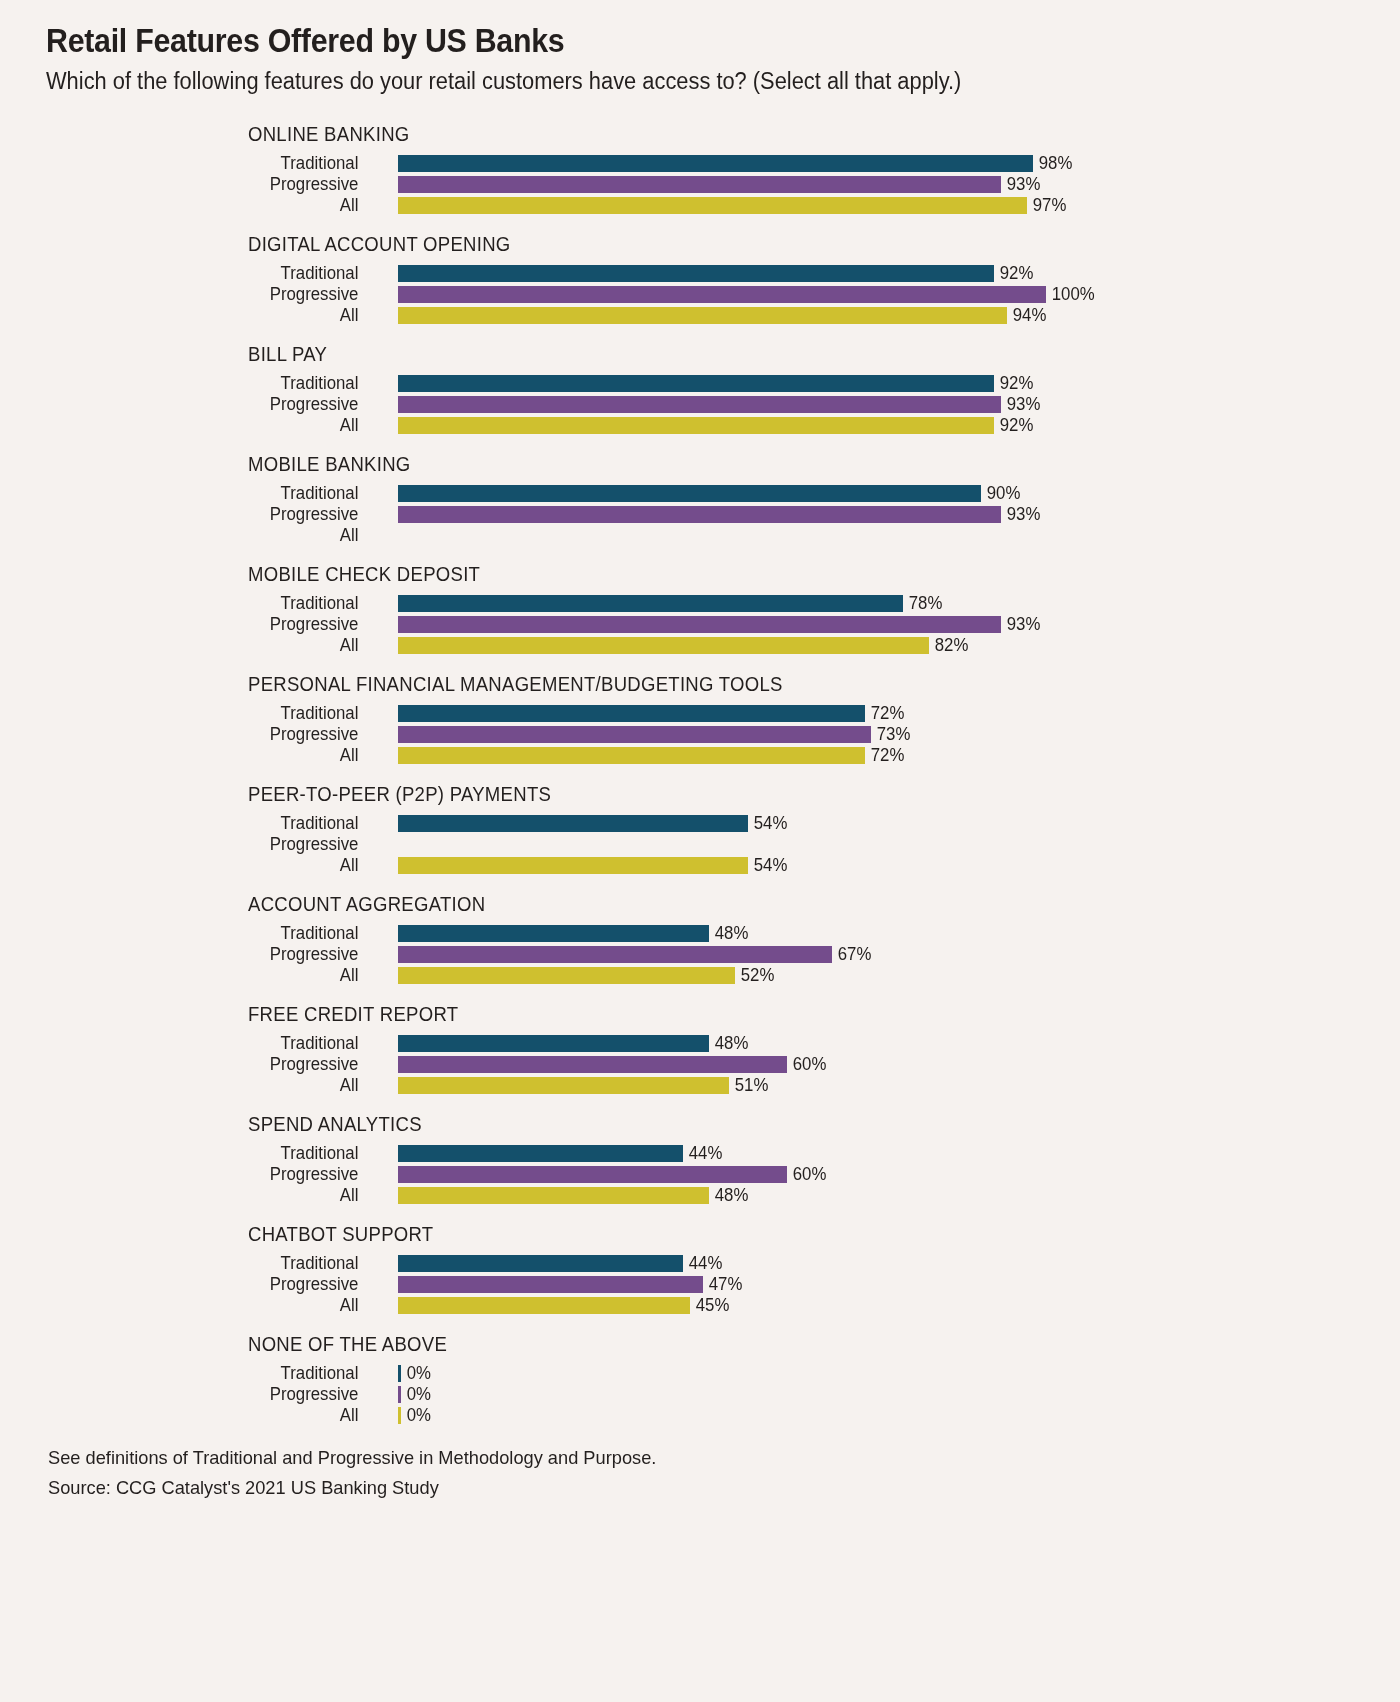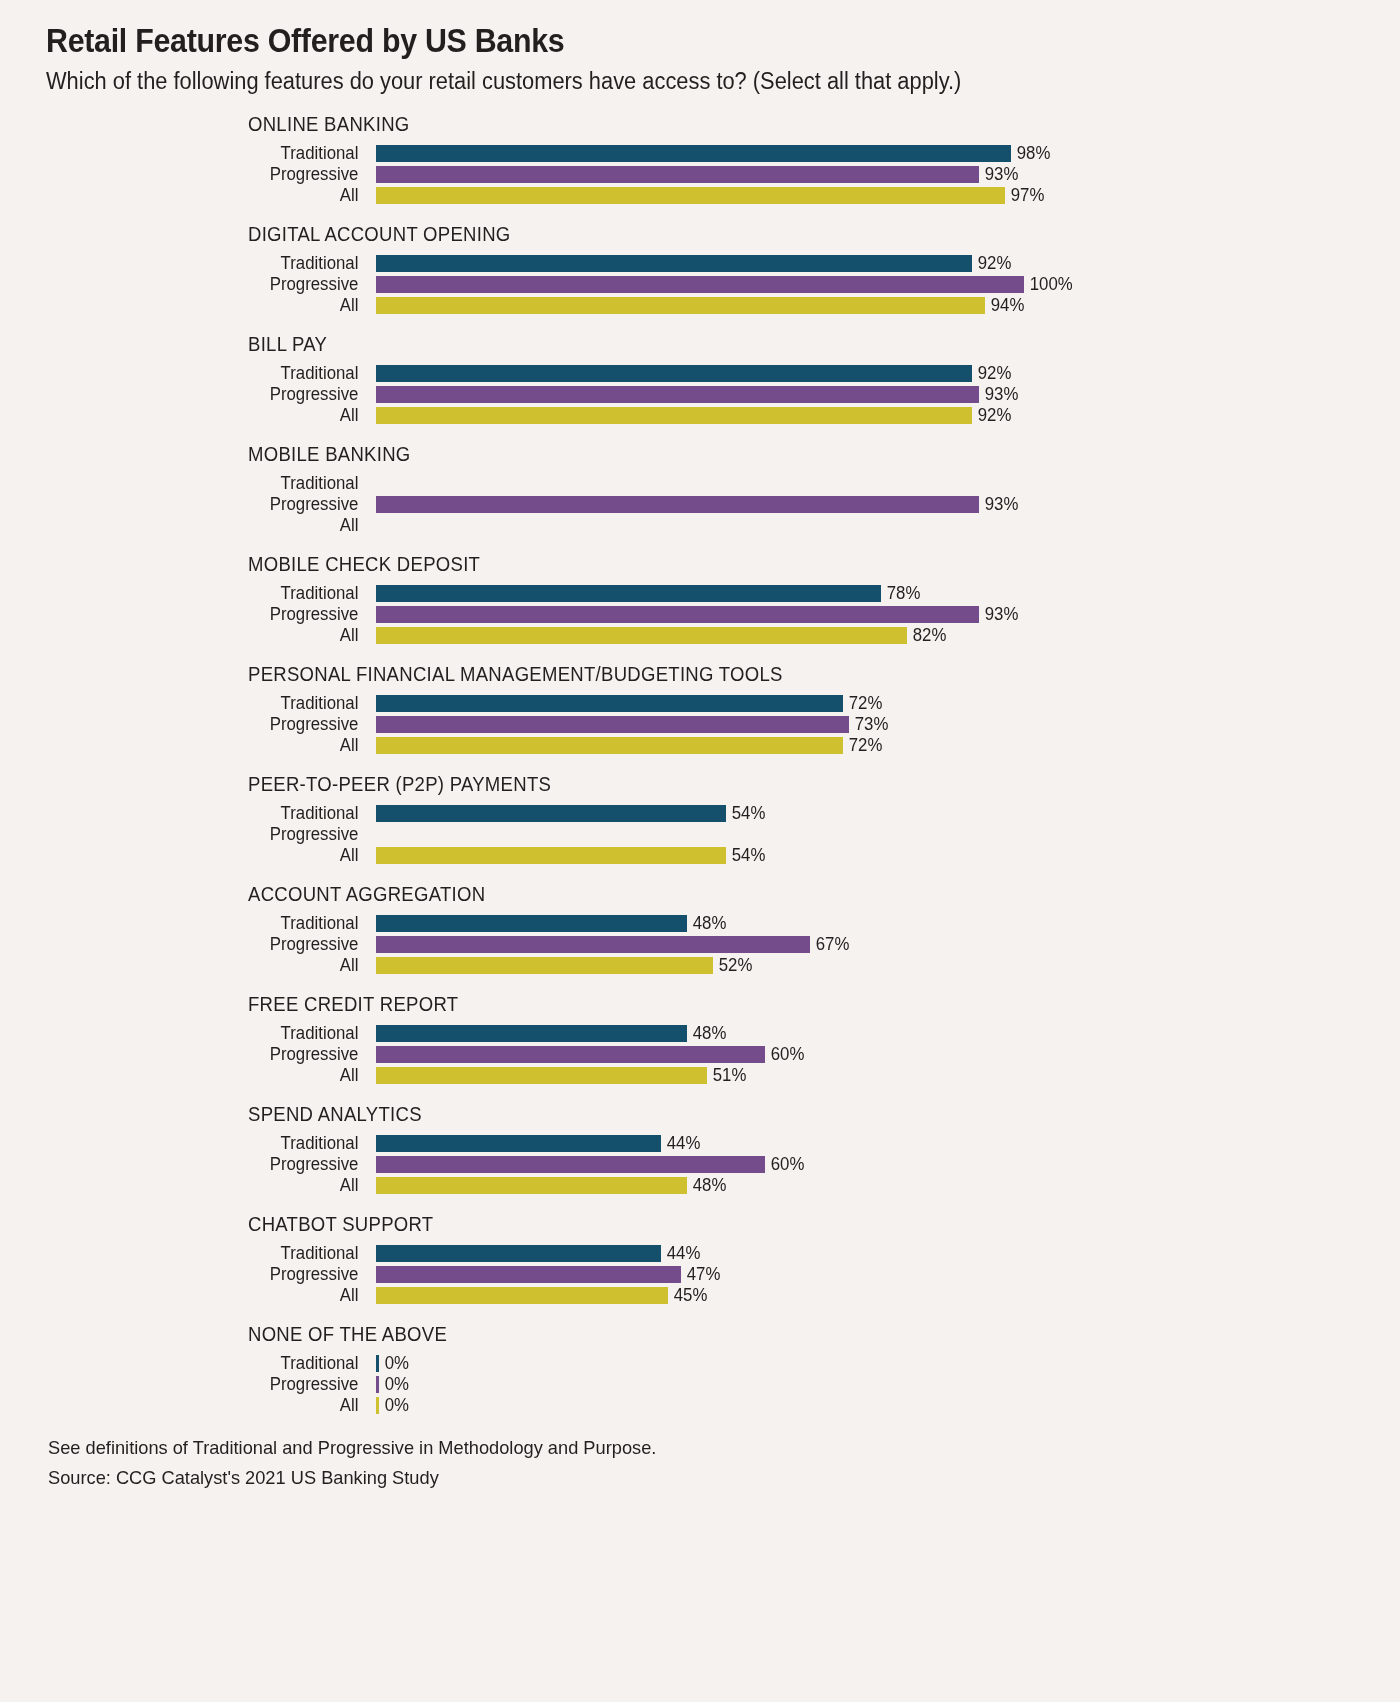--- a/index.html
+++ b/index.html
@@ -34,39 +34,40 @@
   .chart-subtitle {
     font-size: 23px;
     line-height: 1.32;
     margin: 0;
     max-width: 1120px;
     transform: scaleX(0.95);
     transform-origin: left center;
     color: #231f1e;
   }
   .plot {
-    margin-top: 17px;
+    margin-top: 27px;
   }
   .group {
     margin-bottom: 17px;
   }
   .group-title {
     font-size: 19.5px;
     letter-spacing: 0.3px;
     color: #231f1e;
     margin: 0 0 7px 202px;
     transform: scaleX(0.95);
     transform-origin: left center;
     white-space: nowrap;
   }
   .row {
     display: flex;
     align-items: center;
     height: 21px;
     margin-bottom: 0px;
+    gap: 22px;
   }
   .row + .row { margin-top: 0px; }
   .cat-label {
     width: 322px;
     flex: 0 0 322px;
     text-align: right;
     padding-right: 10px;
     box-sizing: border-box;
     font-size: 17.5px;
     line-height: 1;
@@ -190,20 +191,24 @@
           <div class="bar-area">
             <div class="bar all" style="width: 596.2px;"></div>
             <div class="bar-value">92%</div>
           </div>
         </div>
       </div>
       <div class="group">
         <div class="group-title">MOBILE BANKING</div>
         <div class="row">
           <div class="cat-label">Traditional</div>
+          <div class="bar-area">
+            <div class="bar traditional" style="width: 583.2px;"></div>
+            <div class="bar-value">90%</div>
+          </div>
         </div>
         <div class="row">
           <div class="cat-label">Progressive</div>
           <div class="bar-area">
             <div class="bar progressive" style="width: 602.6px;"></div>
             <div class="bar-value">93%</div>
           </div>
         </div>
         <div class="row">
           <div class="cat-label">All</div>

